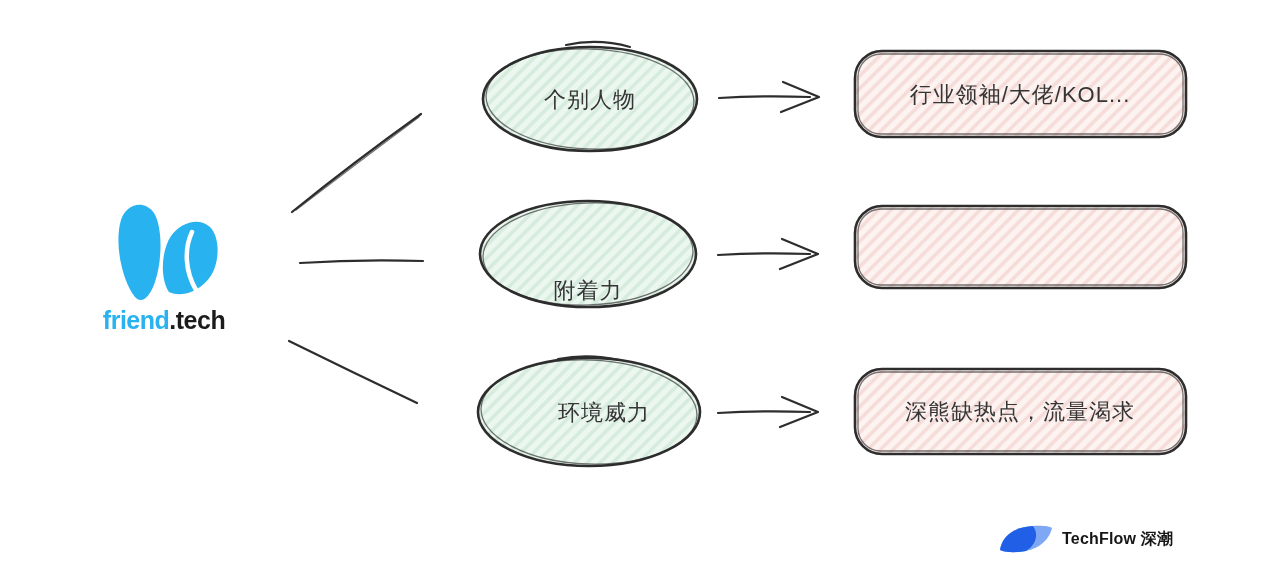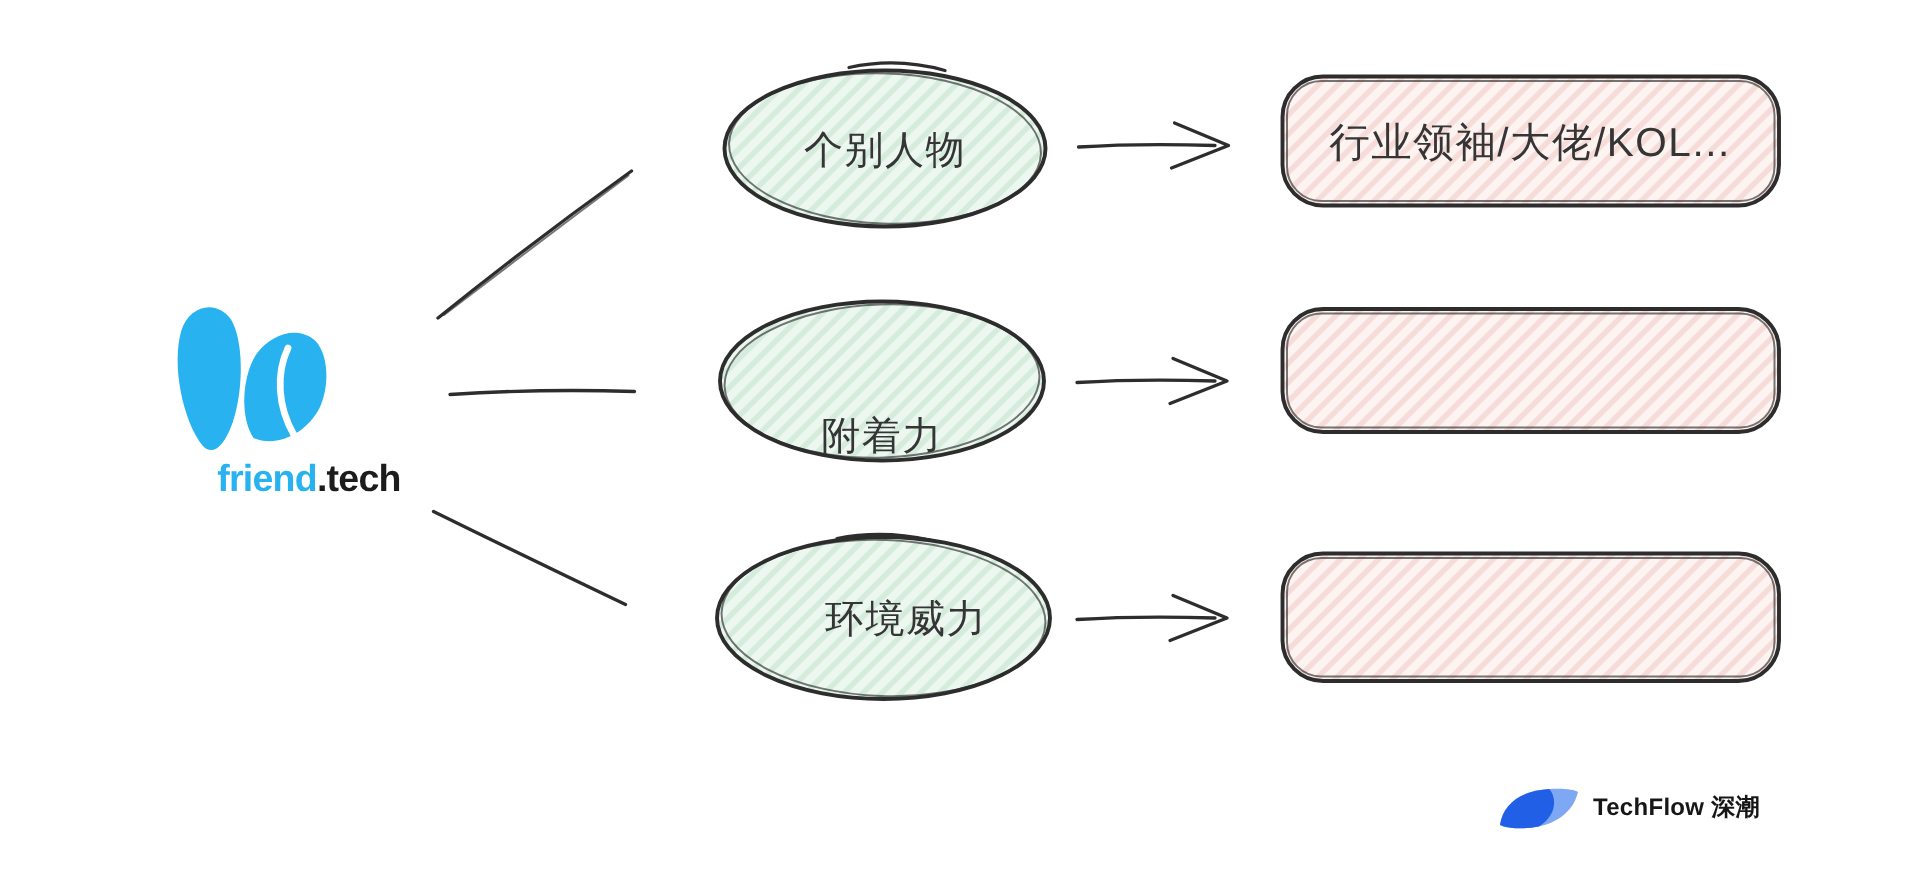--- a/index.html
+++ b/index.html
@@ -27,25 +27,25 @@
   .pat-pink-bg{fill:var(--effect-fill);}
   .pat-pink-ln{stroke:var(--effect-hatch);stroke-width:3.6;}
   .ear{fill:var(--friend-blue);}
   .ear-slit{stroke:#ffffff;stroke-width:4.5;fill:none;stroke-linecap:round;}
   .leaf-light{fill:var(--techflow-blue-light);}
   .leaf-dark{fill:var(--techflow-blue);}
   .node-label{
     position:absolute;transform:translate(-50%,-50%);
     white-space:nowrap;color:var(--ink);letter-spacing:1px;text-align:center;
   }
-  .cause-label{font-size:26px;}
-  .effect-label{font-size:27px;}
+  .cause-label{font-size:22px;}
+  .effect-label{font-size:22px;}
   .friendtech-text{
     position:absolute;transform:translate(-50%,-50%);
-    font-size:25px;font-weight:700;white-space:nowrap;letter-spacing:-0.5px;margin-left:42px;
+    font-size:25px;font-weight:700;white-space:nowrap;letter-spacing:-0.5px;
   }
   .friendtech-text .blue{color:var(--friend-blue);}
   .friendtech-text .dark{color:var(--friend-dark);}
   .footer-brand{
     position:absolute;transform:translateY(-50%);
     font-size:16px;font-weight:600;color:#161616;white-space:nowrap;letter-spacing:.2px;
   }
 </style>
 </head>
 <body>
@@ -126,16 +126,17 @@
 
   <div class="friendtech-text" style="left:164px;top:320px;">
     <span class="blue">friend</span><span class="dark">.tech</span>
   </div>
 
   <div class="node-label cause-label" style="left:590px;top:100px;">个别人物</div>
   <div class="node-label cause-label" style="left:588px;top:255px;margin-top:36px;">附着力</div>
   <div class="node-label cause-label" style="left:604px;top:413px;">环境威力</div>
 
   <div class="node-label effect-label" style="left:1020px;top:95px;">行业领袖/大佬/KOL...</div>
+  <div class="node-label effect-label" style="left:1020px;top:412px;">深熊缺热点，流量渴求</div>
 
   <div class="footer-brand" style="left:1062px;top:539px;">TechFlow 深潮</div>
 
 </div>
 
 </body></html>

